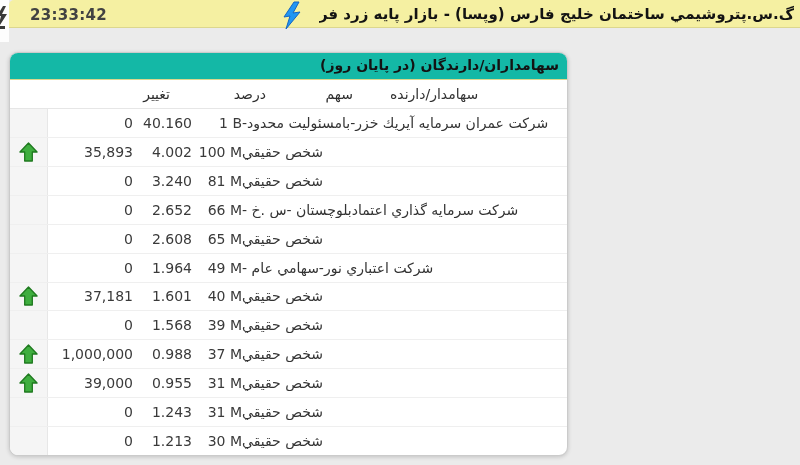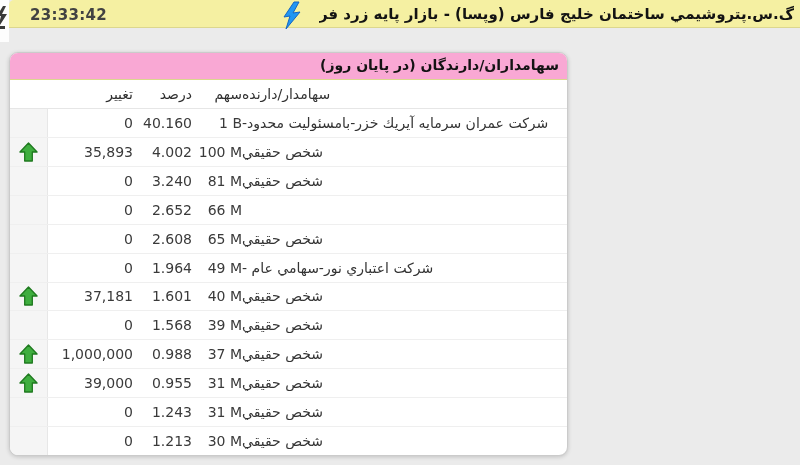--- a/index.html
+++ b/index.html
@@ -32,30 +32,30 @@
 
   
   .card{
     position:absolute;left:9px;top:52px;width:559px;height:404px;
     background:#FFFFFF;border:1px solid #CBCBCB;border-radius:9px;
     box-shadow:0 1px 4px rgba(0,0,0,.18);
     box-sizing:border-box;overflow:hidden;
     display:flex;flex-direction:column;
   }
   .card-head{
-    height:27px;flex:0 0 27px;background:#f9a8d4;border-bottom:1px solid #DCD78E;
+    height:27px;flex:0 0 27px;background:#14b8a6;border-bottom:1px solid #DCD78E;
     direction:rtl;text-align:right;box-sizing:border-box;
     font-size:14px;font-weight:bold;color:#131313;
     padding:4px 8px 0 0;
   }
   .cols,.row{
     display:flex;align-items:center;box-sizing:border-box;
     font-size:14px;color:#3A3A3A;
   }
-  .cols{height:29px;flex:0 0 29px;border-bottom:1px solid #E6E6E6;color:#2E2E2E;}
+  .cols{height:29px;flex:0 0 29px;border-bottom:1px solid #E6E6E6;color:#2E2E2E;gap:37px;}
   .row{flex:1 1 auto;border-bottom:1px solid #EFEFEF;}
   .row:last-child{border-bottom:none;}
   .c-arrow{width:38px;align-self:stretch;display:flex;align-items:center;justify-content:center;
     background:#F5F5F5;border-right:1px solid #E7E7E7;box-sizing:border-box;}
   .cols .c-arrow{background:transparent;border-right:1px solid transparent;}
   .c-change{width:85px;text-align:right;}
   .c-pct{width:59px;text-align:right;}
   .c-shares{width:50px;text-align:right;white-space:nowrap;}
   .c-holder{flex:1;direction:rtl;text-align:left;padding-right:10px;white-space:nowrap;overflow:hidden;color:#333;}
   .num{font-family:"DejaVu Sans","Liberation Sans",sans-serif;}
@@ -124,20 +124,21 @@
   </div>
   <div class="row">
     <span class="c-arrow">
         <svg width="19" height="20" viewBox="0 0 20 21" style="visibility: hidden;">
           <path d="M10 1 L19 10.5 L14 10.5 L14 20 L6 20 L6 10.5 L1 10.5 Z" fill="#3FAE3F" stroke="#1F7A1F" stroke-width="1.4" stroke-linejoin="round"></path>
         </svg>
       </span>
     <span class="c-change num">0</span>
     <span class="c-pct num">2.652</span>
     <span class="c-shares num">66 M</span>
+    <span class="c-holder">شركت سرمايه گذاري اعتمادبلوچستان -س .خ -</span>
   </div>
   <div class="row">
     <span class="c-arrow">
         <svg width="19" height="20" viewBox="0 0 20 21" style="visibility: hidden;">
           <path d="M10 1 L19 10.5 L14 10.5 L14 20 L6 20 L6 10.5 L1 10.5 Z" fill="#3FAE3F" stroke="#1F7A1F" stroke-width="1.4" stroke-linejoin="round"></path>
         </svg>
       </span>
     <span class="c-change num">0</span>
     <span class="c-pct num">2.608</span>
     <span class="c-shares num">65 M</span>

